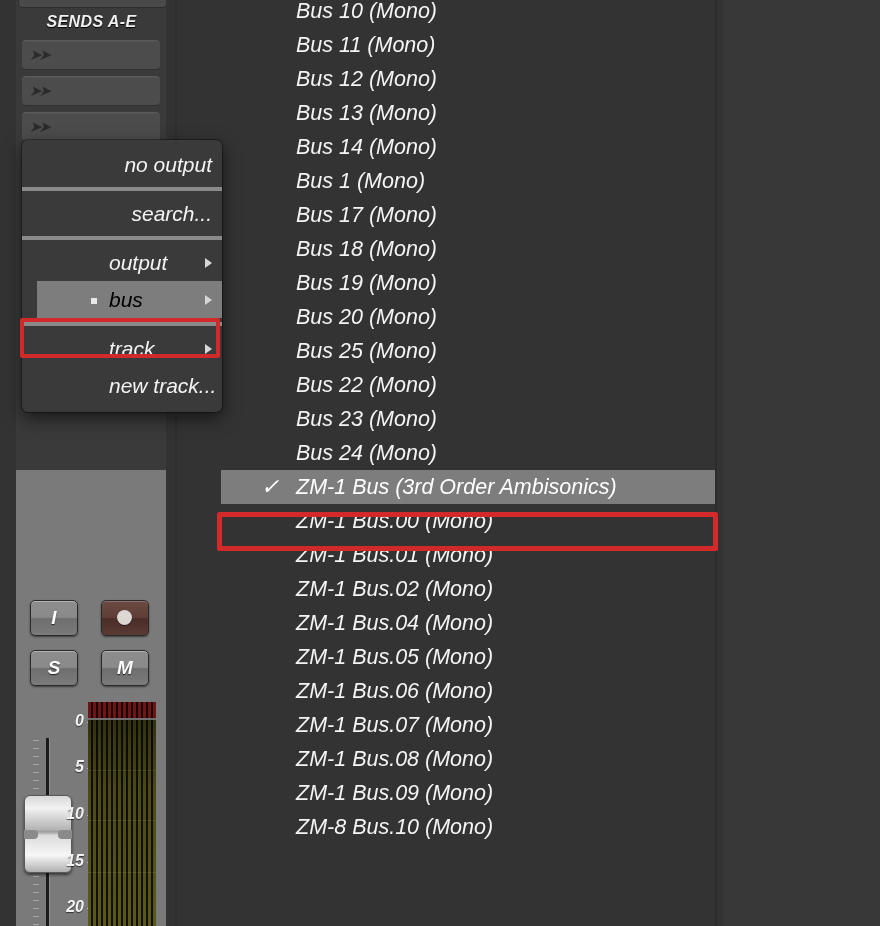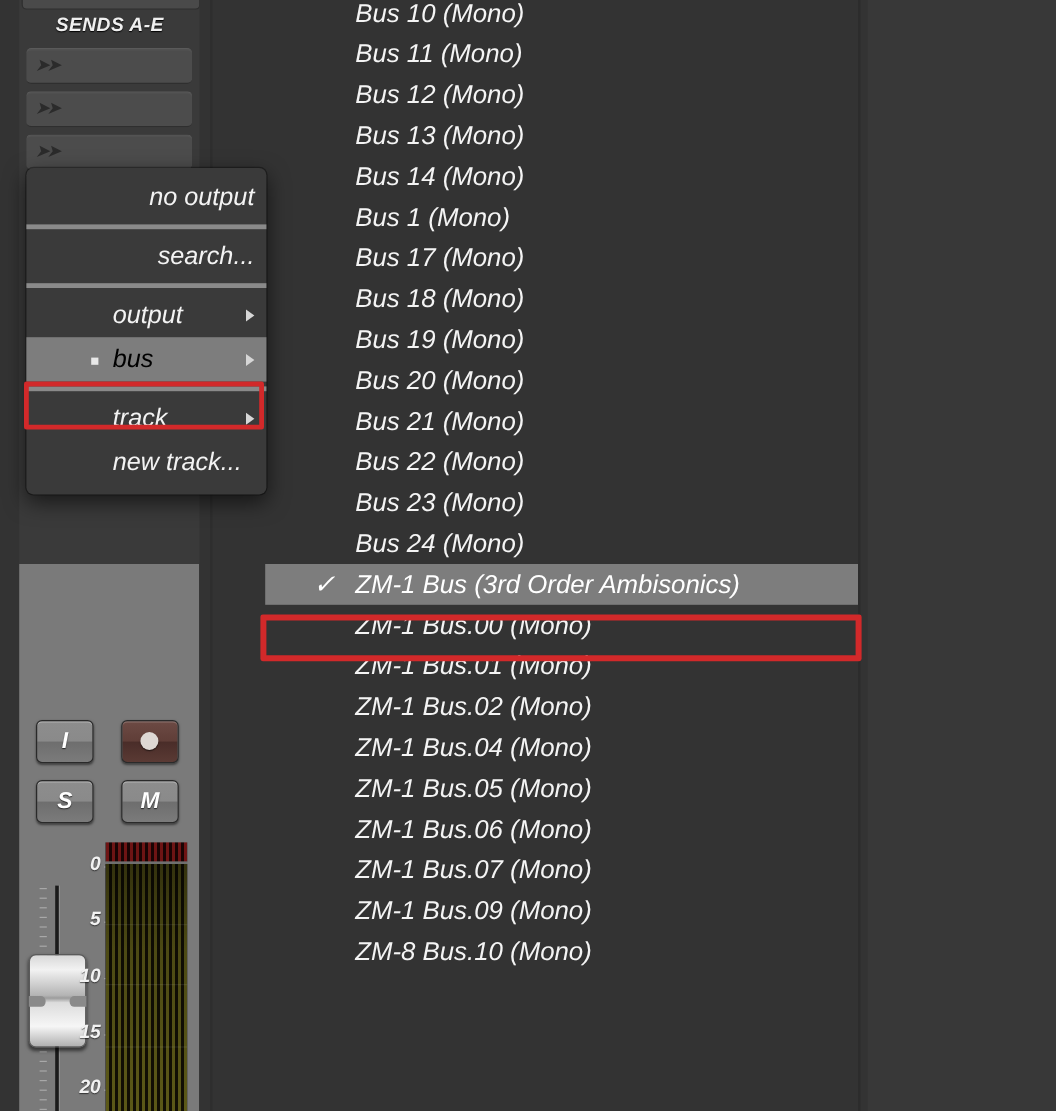--- a/index.html
+++ b/index.html
@@ -307,21 +307,21 @@
   }
   .ctx-item.highlighted {
     background: #7d7d7d;
     color: #000000;
   }
   .ctx-sep {
     height: 4px;
     margin: 4px 0;
     background: #8a8a8a;
   }
-  .ctx-item.indent { padding-left: 72px; }
+  .ctx-item.indent { padding-left: 72px; margin-left: 15px; }
 
   
   .hl-box-bus {
     position: absolute;
     left: 20px; top: 318px;
     width: 200px; height: 40px;
     border: 4px solid #d2292a;
     border-radius: 2px;
     box-sizing: border-box;
     z-index: 40;
@@ -463,32 +463,33 @@
       <div class="sub-item"><span>Bus 10 (Mono)</span></div>
       <div class="sub-item"><span>Bus 11 (Mono)</span></div>
       <div class="sub-item"><span>Bus 12 (Mono)</span></div>
       <div class="sub-item"><span>Bus 13 (Mono)</span></div>
       <div class="sub-item"><span>Bus 14 (Mono)</span></div>
       <div class="sub-item"><span>Bus 1 (Mono)</span></div>
       <div class="sub-item"><span>Bus 17 (Mono)</span></div>
       <div class="sub-item"><span>Bus 18 (Mono)</span></div>
       <div class="sub-item"><span>Bus 19 (Mono)</span></div>
       <div class="sub-item"><span>Bus 20 (Mono)</span></div>
-      <div class="sub-item"><span>Bus 21 (Mono)</span></div>
+      <div class="sub-item"><span>Bus 25 (Mono)</span></div>
       <div class="sub-item"><span>Bus 22 (Mono)</span></div>
       <div class="sub-item"><span>Bus 23 (Mono)</span></div>
       <div class="sub-item"><span>Bus 24 (Mono)</span></div>
       <div class="sub-item selected"><span class="check">✓</span><span>ZM-1 Bus (3rd Order Ambisonics)</span></div>
       <div class="sub-item"><span>ZM-1 Bus.00 (Mono)</span></div>
       <div class="sub-item"><span>ZM-1 Bus.01 (Mono)</span></div>
       <div class="sub-item"><span>ZM-1 Bus.02 (Mono)</span></div>
       <div class="sub-item"><span>ZM-1 Bus.04 (Mono)</span></div>
       <div class="sub-item"><span>ZM-1 Bus.05 (Mono)</span></div>
       <div class="sub-item"><span>ZM-1 Bus.06 (Mono)</span></div>
       <div class="sub-item"><span>ZM-1 Bus.07 (Mono)</span></div>
+      <div class="sub-item"><span>ZM-1 Bus.08 (Mono)</span></div>
       <div class="sub-item"><span>ZM-1 Bus.09 (Mono)</span></div>
       <div class="sub-item"><span>ZM-8 Bus.10 (Mono)</span></div>
     </div>
 
   <div class="ctx-menu" id="ctxmenu-host">
       <div class="ctx-item center"><span>no output</span></div>
       <div class="ctx-sep"></div>
       <div class="ctx-item center"><span>search...</span></div>
       <div class="ctx-sep"></div>
       <div class="ctx-item indent"><span>output</span><span class="submenu-arrow"></span></div>

